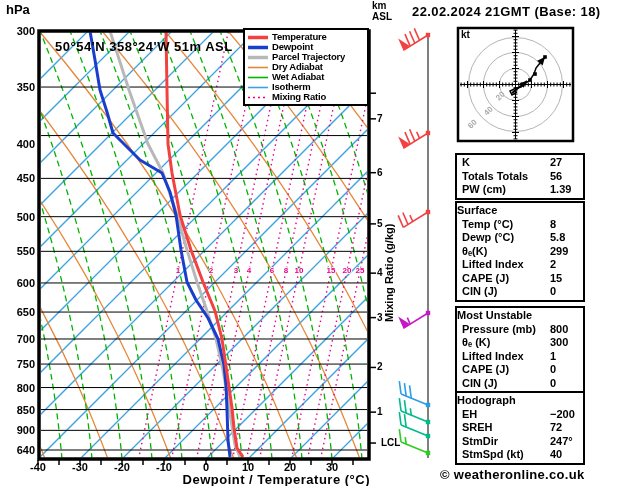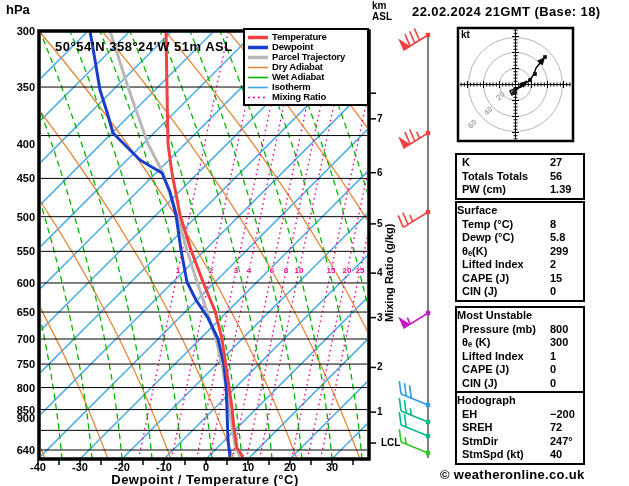--- a/index.html
+++ b/index.html
@@ -326,21 +326,21 @@
         <span class="lglab">Isotherm</span>
       </div>
       <div class="lgrow">
         <svg width="22" height="9">
           <line x1="1" y1="4.5" x2="21" y2="4.5" stroke="#e8008c" stroke-width="1.6" stroke-dasharray="2 3"></line>
         </svg>
         <span class="lglab">Mixing Ratio</span>
       </div>
     </div>
 
-  <div class="lbl" id="xtitle" style="left:40px;top:473px;width:330px;text-align:center;font-size:13px;letter-spacing:0.5px;">Dewpoint / Temperature (°C)</div>
+  <div class="lbl" id="xtitle" style="left:40px;top:473px;width:330px;text-align:right;font-size:13px;letter-spacing:0.5px;">Dewpoint / Temperature (°C)</div>
   <div class="lbl" id="mixaxis">Mixing Ratio (g/kg)</div>
   <div class="lbl" style="left:461px;top:30px;font-size:10px;z-index:6;">kt</div>
 
   <div class="statbox" id="box-indices" style="top:153px;">
       <div class="srow">
         <span class="slabel">K</span>
         <span class="sval">27</span>
       </div>
       <div class="srow">
         <span class="slabel">Totals Totals</span>
@@ -437,21 +437,21 @@
     <div class="plab" style="top:138px;">400</div>
     <div class="plab" style="top:172px;">450</div>
     <div class="plab" style="top:211px;">500</div>
     <div class="plab" style="top:245px;">550</div>
     <div class="plab" style="top:277px;">600</div>
     <div class="plab" style="top:306px;">650</div>
     <div class="plab" style="top:333px;">700</div>
     <div class="plab" style="top:358px;">750</div>
     <div class="plab" style="top:382px;">800</div>
     <div class="plab" style="top:404px;">850</div>
-    <div class="plab" style="top:412px;">900</div>
+    <div class="plab" style="top:424px;">900</div>
     <div class="plab" style="top:444px;">640</div>
     <div class="xlab" style="left:18px;">-40</div>
     <div class="xlab" style="left:60px;">-30</div>
     <div class="xlab" style="left:102px;">-20</div>
     <div class="xlab" style="left:144px;">-10</div>
     <div class="xlab" style="left:186px;">0</div>
     <div class="xlab" style="left:228px;">10</div>
     <div class="xlab" style="left:270px;">20</div>
     <div class="xlab" style="left:312px;">30</div>
     <div class="kmlab" style="top:113px;">7</div>

